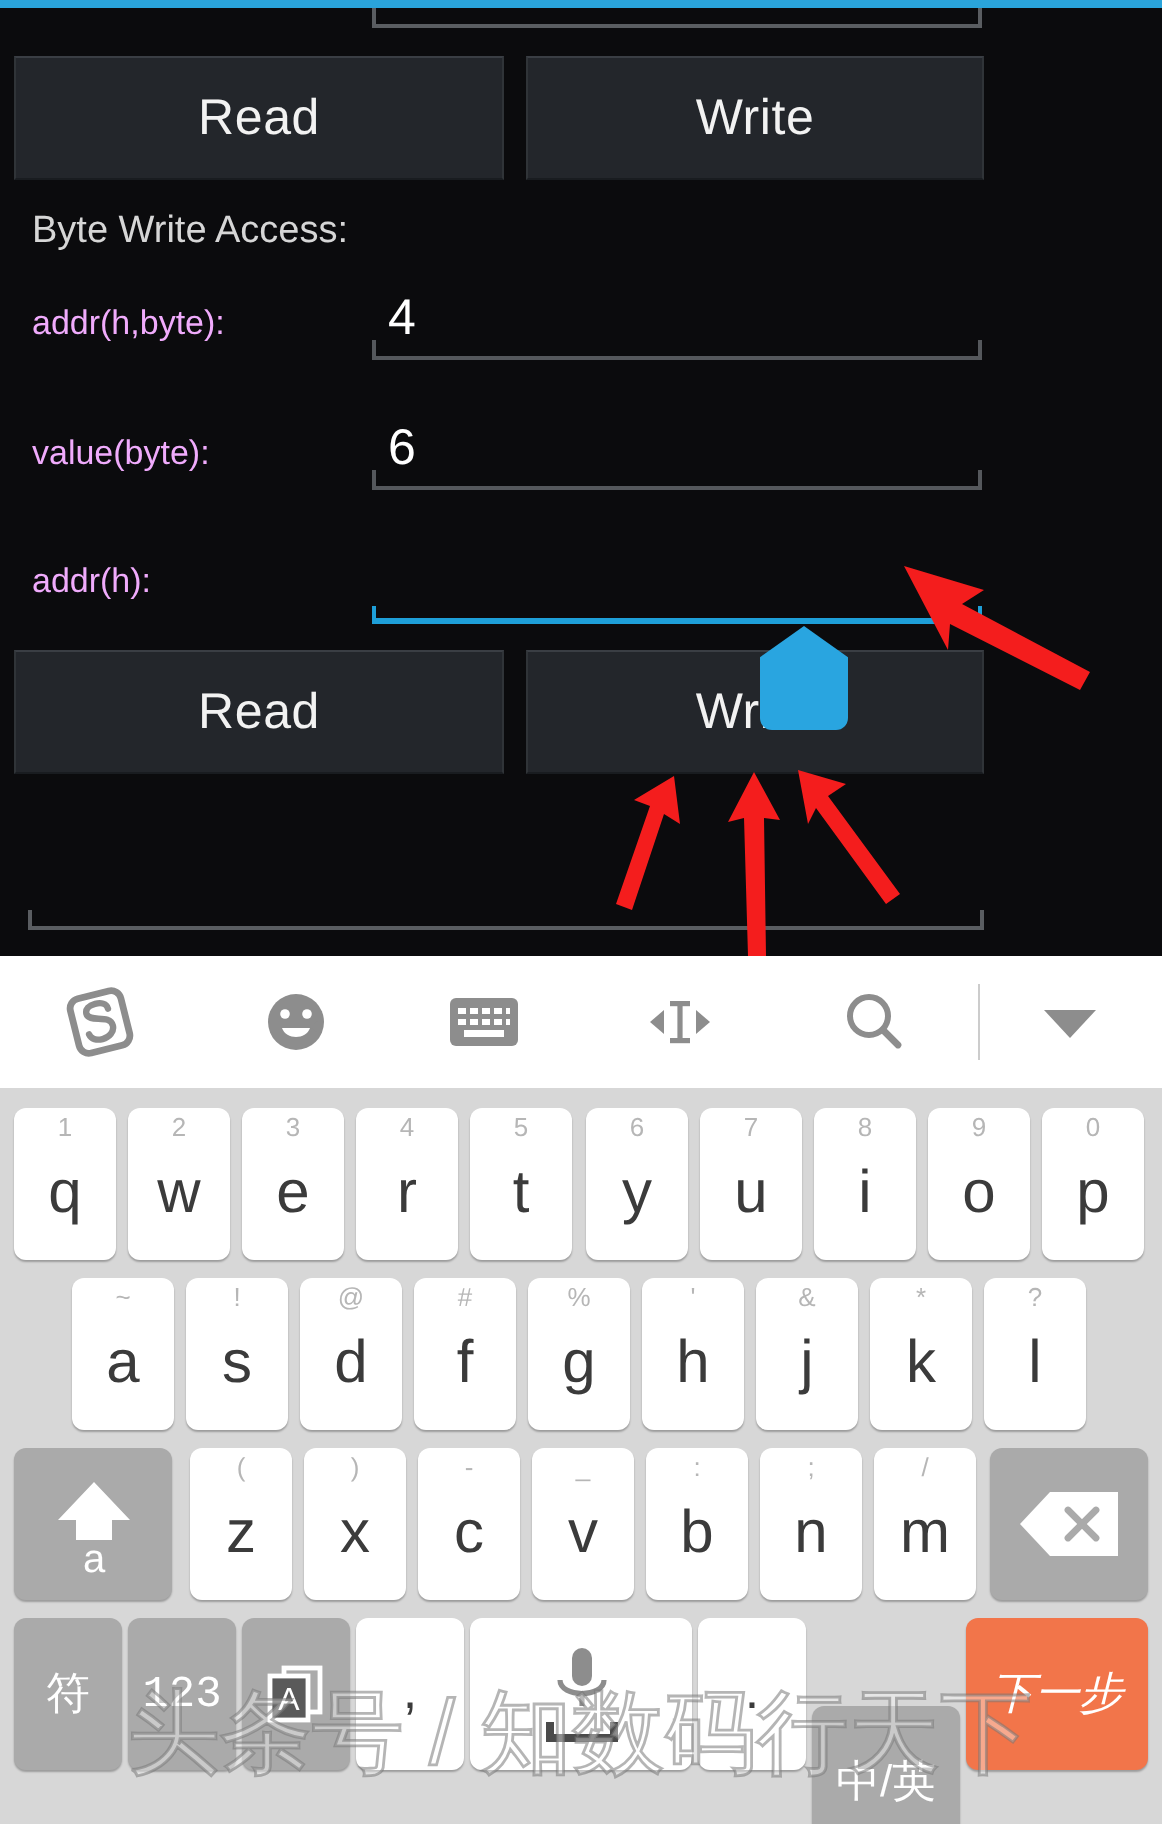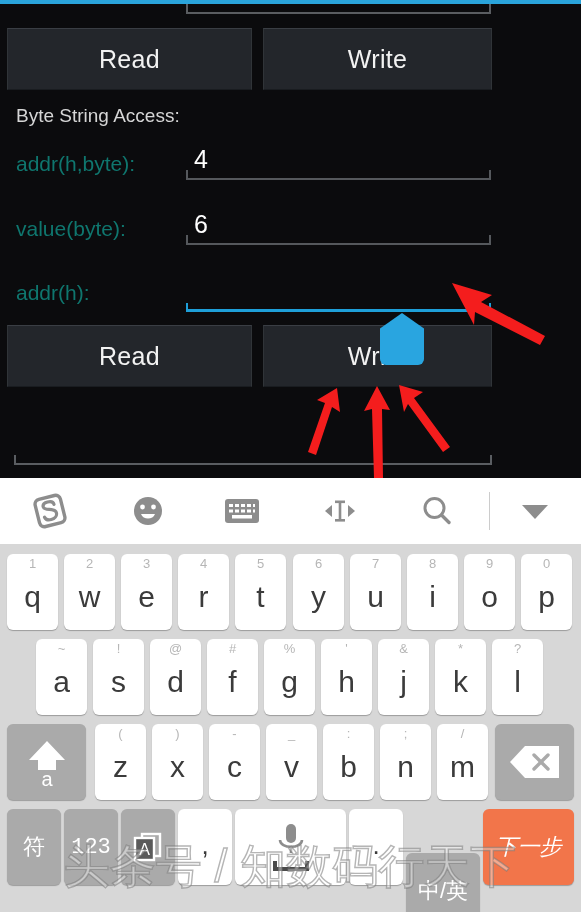--- a/index.html
+++ b/index.html
@@ -37,22 +37,22 @@
     border-right:1px solid #303438;
     border-bottom:1px solid #191c20;
     color:#f2f2f2;
     font-size:25px;
     display:flex;align-items:center;justify-content:center;
     letter-spacing:.3px;
   }
 
   .lbl{
     position:absolute;
-    color:#0f766e;
-    font-size:21px;
+    color:#f0abfc;
+    font-size:17px;
     white-space:nowrap;
   }
   .sectionlbl{
     position:absolute;color:#d6d6d6;font-size:19px;white-space:nowrap;
   }
   .field{
     position:absolute;box-sizing:border-box;
   }
   .field .val{
     position:absolute;left:8px;bottom:6px;
@@ -144,21 +144,21 @@
 
     <div class="ul" style="left:186px;top:4px;width:305px;"></div>
 
     <div class="btn" style="left:7px;top:28px;width:245px;height:62px;">
       <span>Read</span>
     </div>
     <div class="btn" style="left:263px;top:28px;width:229px;height:62px;">
       <span>Write</span>
     </div>
 
-    <div class="sectionlbl" style="left:16px;top:105px;">Byte String Access:</div>
+    <div class="sectionlbl" style="left:16px;top:105px;">Byte Write Access:</div>
 
     <div class="lbl" style="left:16px;top:152px;">addr(h,byte):</div>
     <div class="field" style="left:186px;top:140px;width:305px;height:40px;">
       <span class="val">4</span>
       <span class="line"></span>
     </div>
 
     <div class="lbl" style="left:16px;top:217px;">value(byte):</div>
     <div class="field" style="left:186px;top:205px;width:305px;height:40px;">
       <span class="val">6</span>

